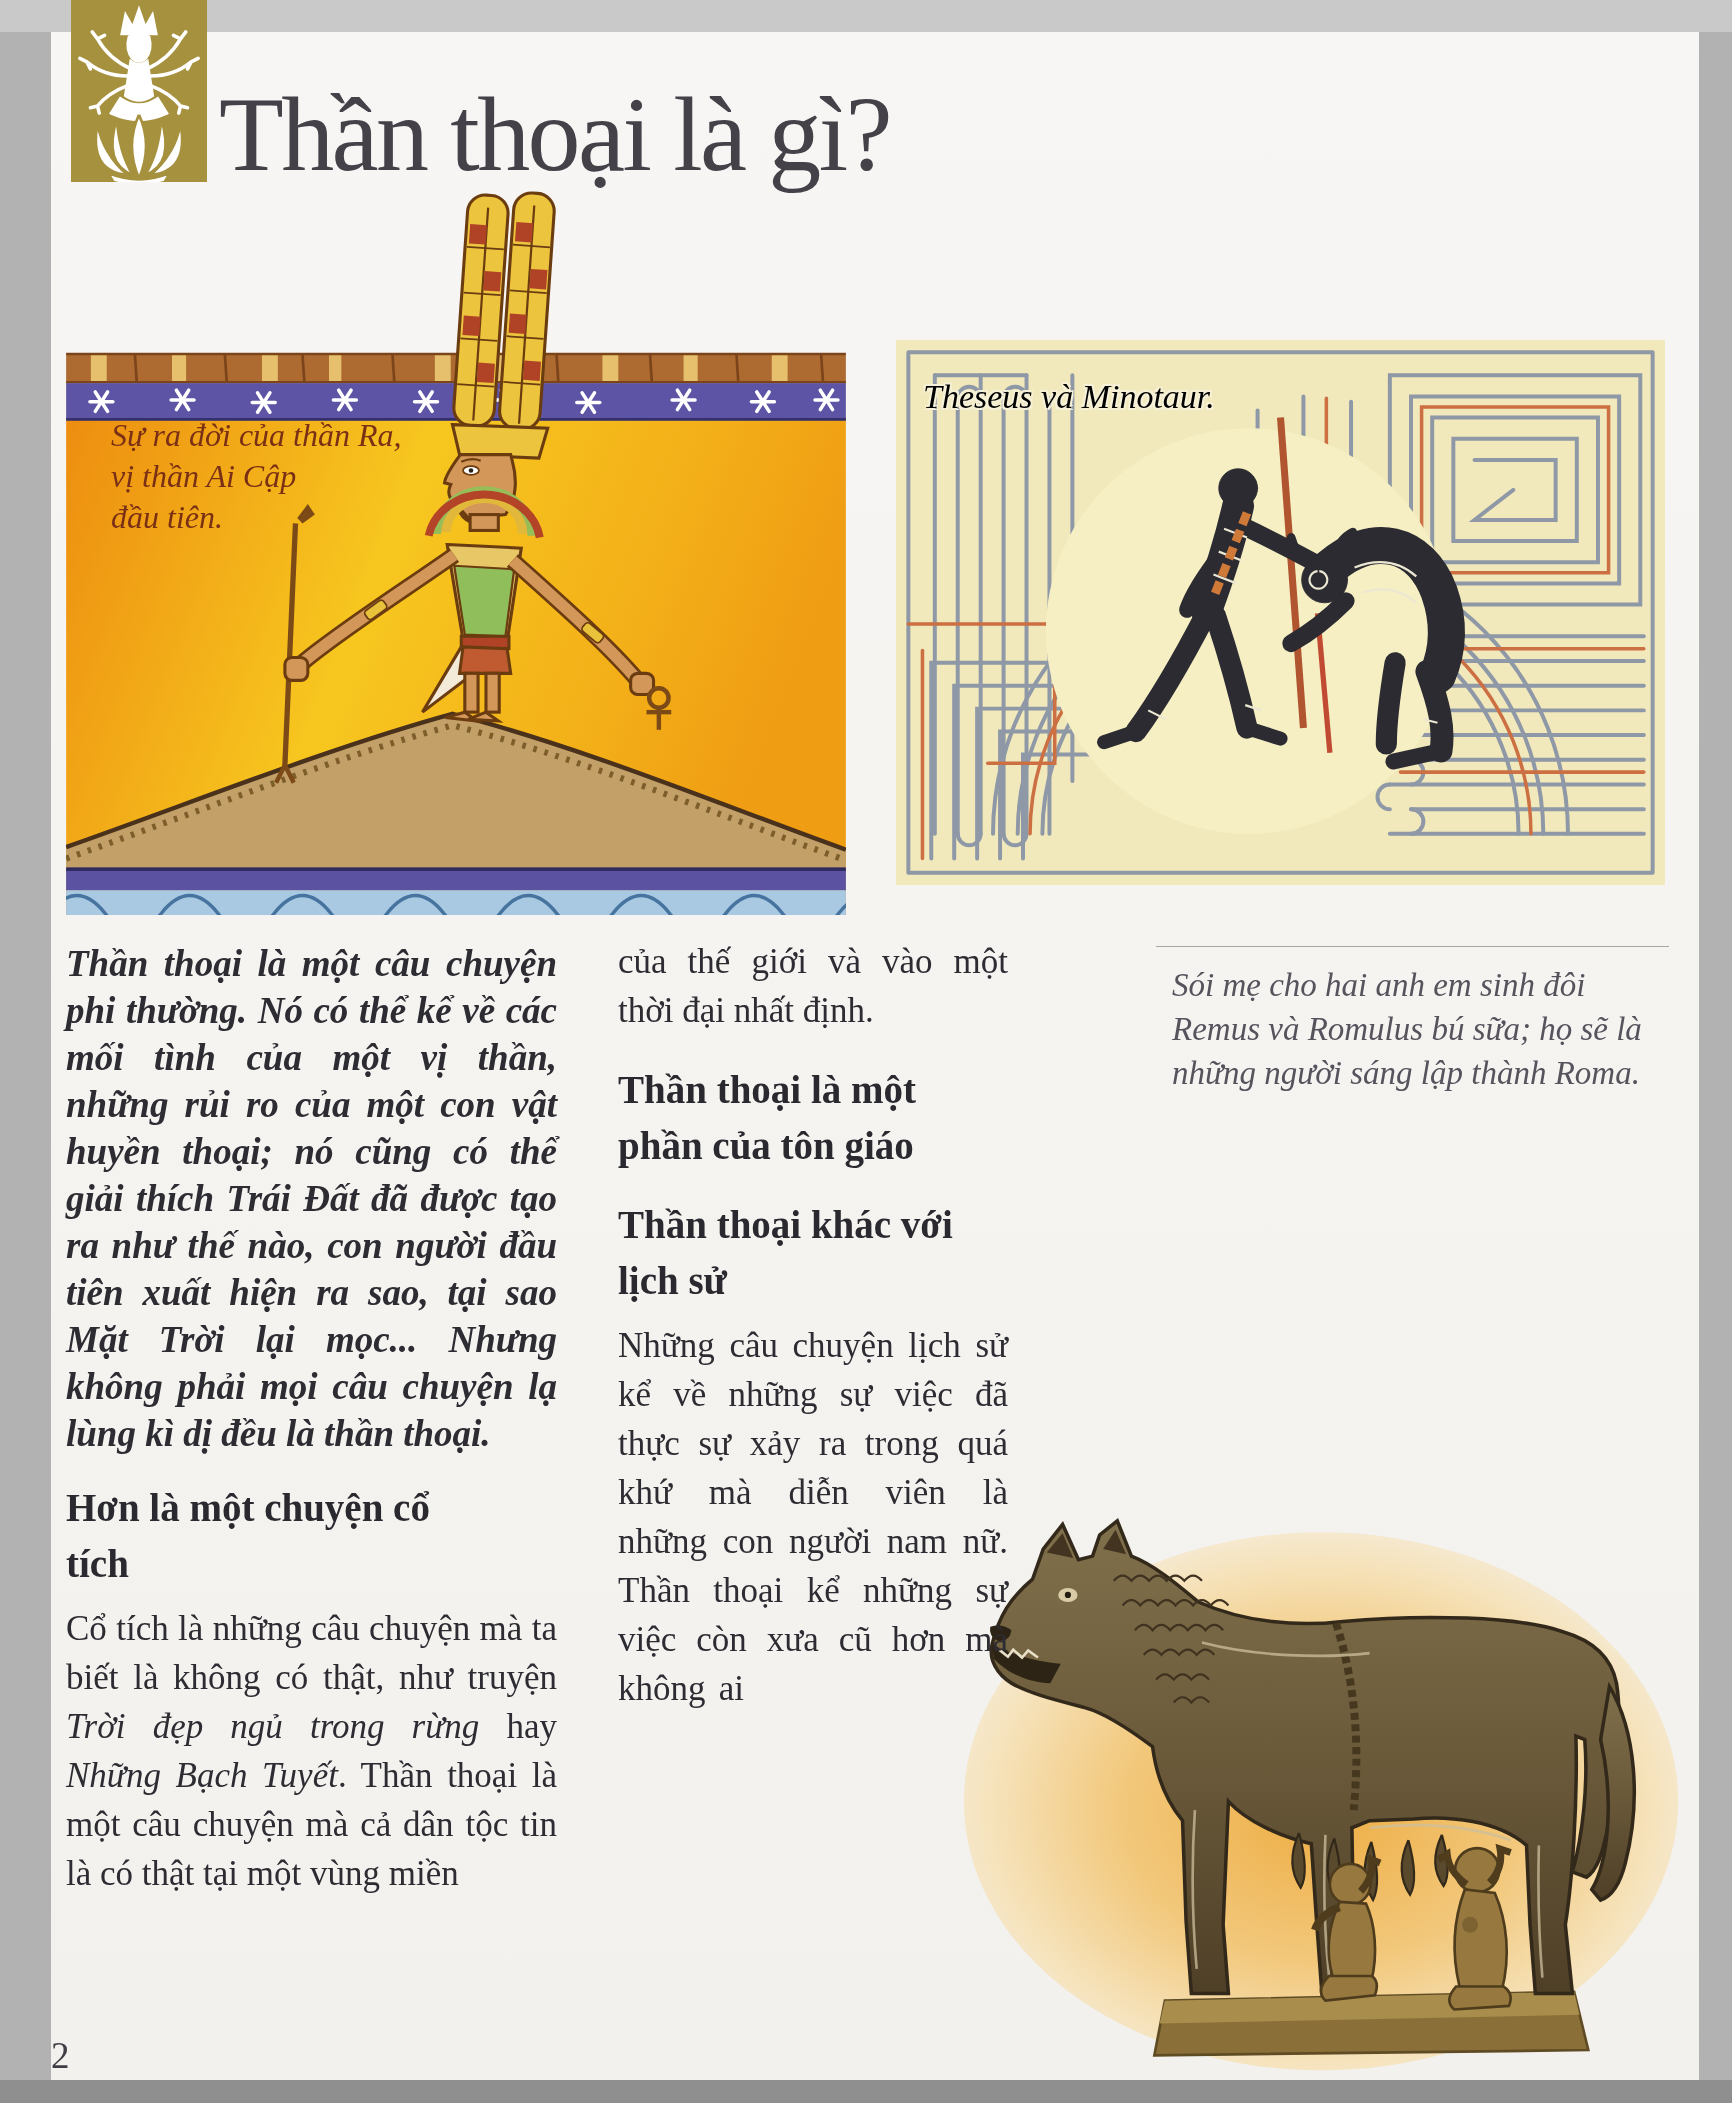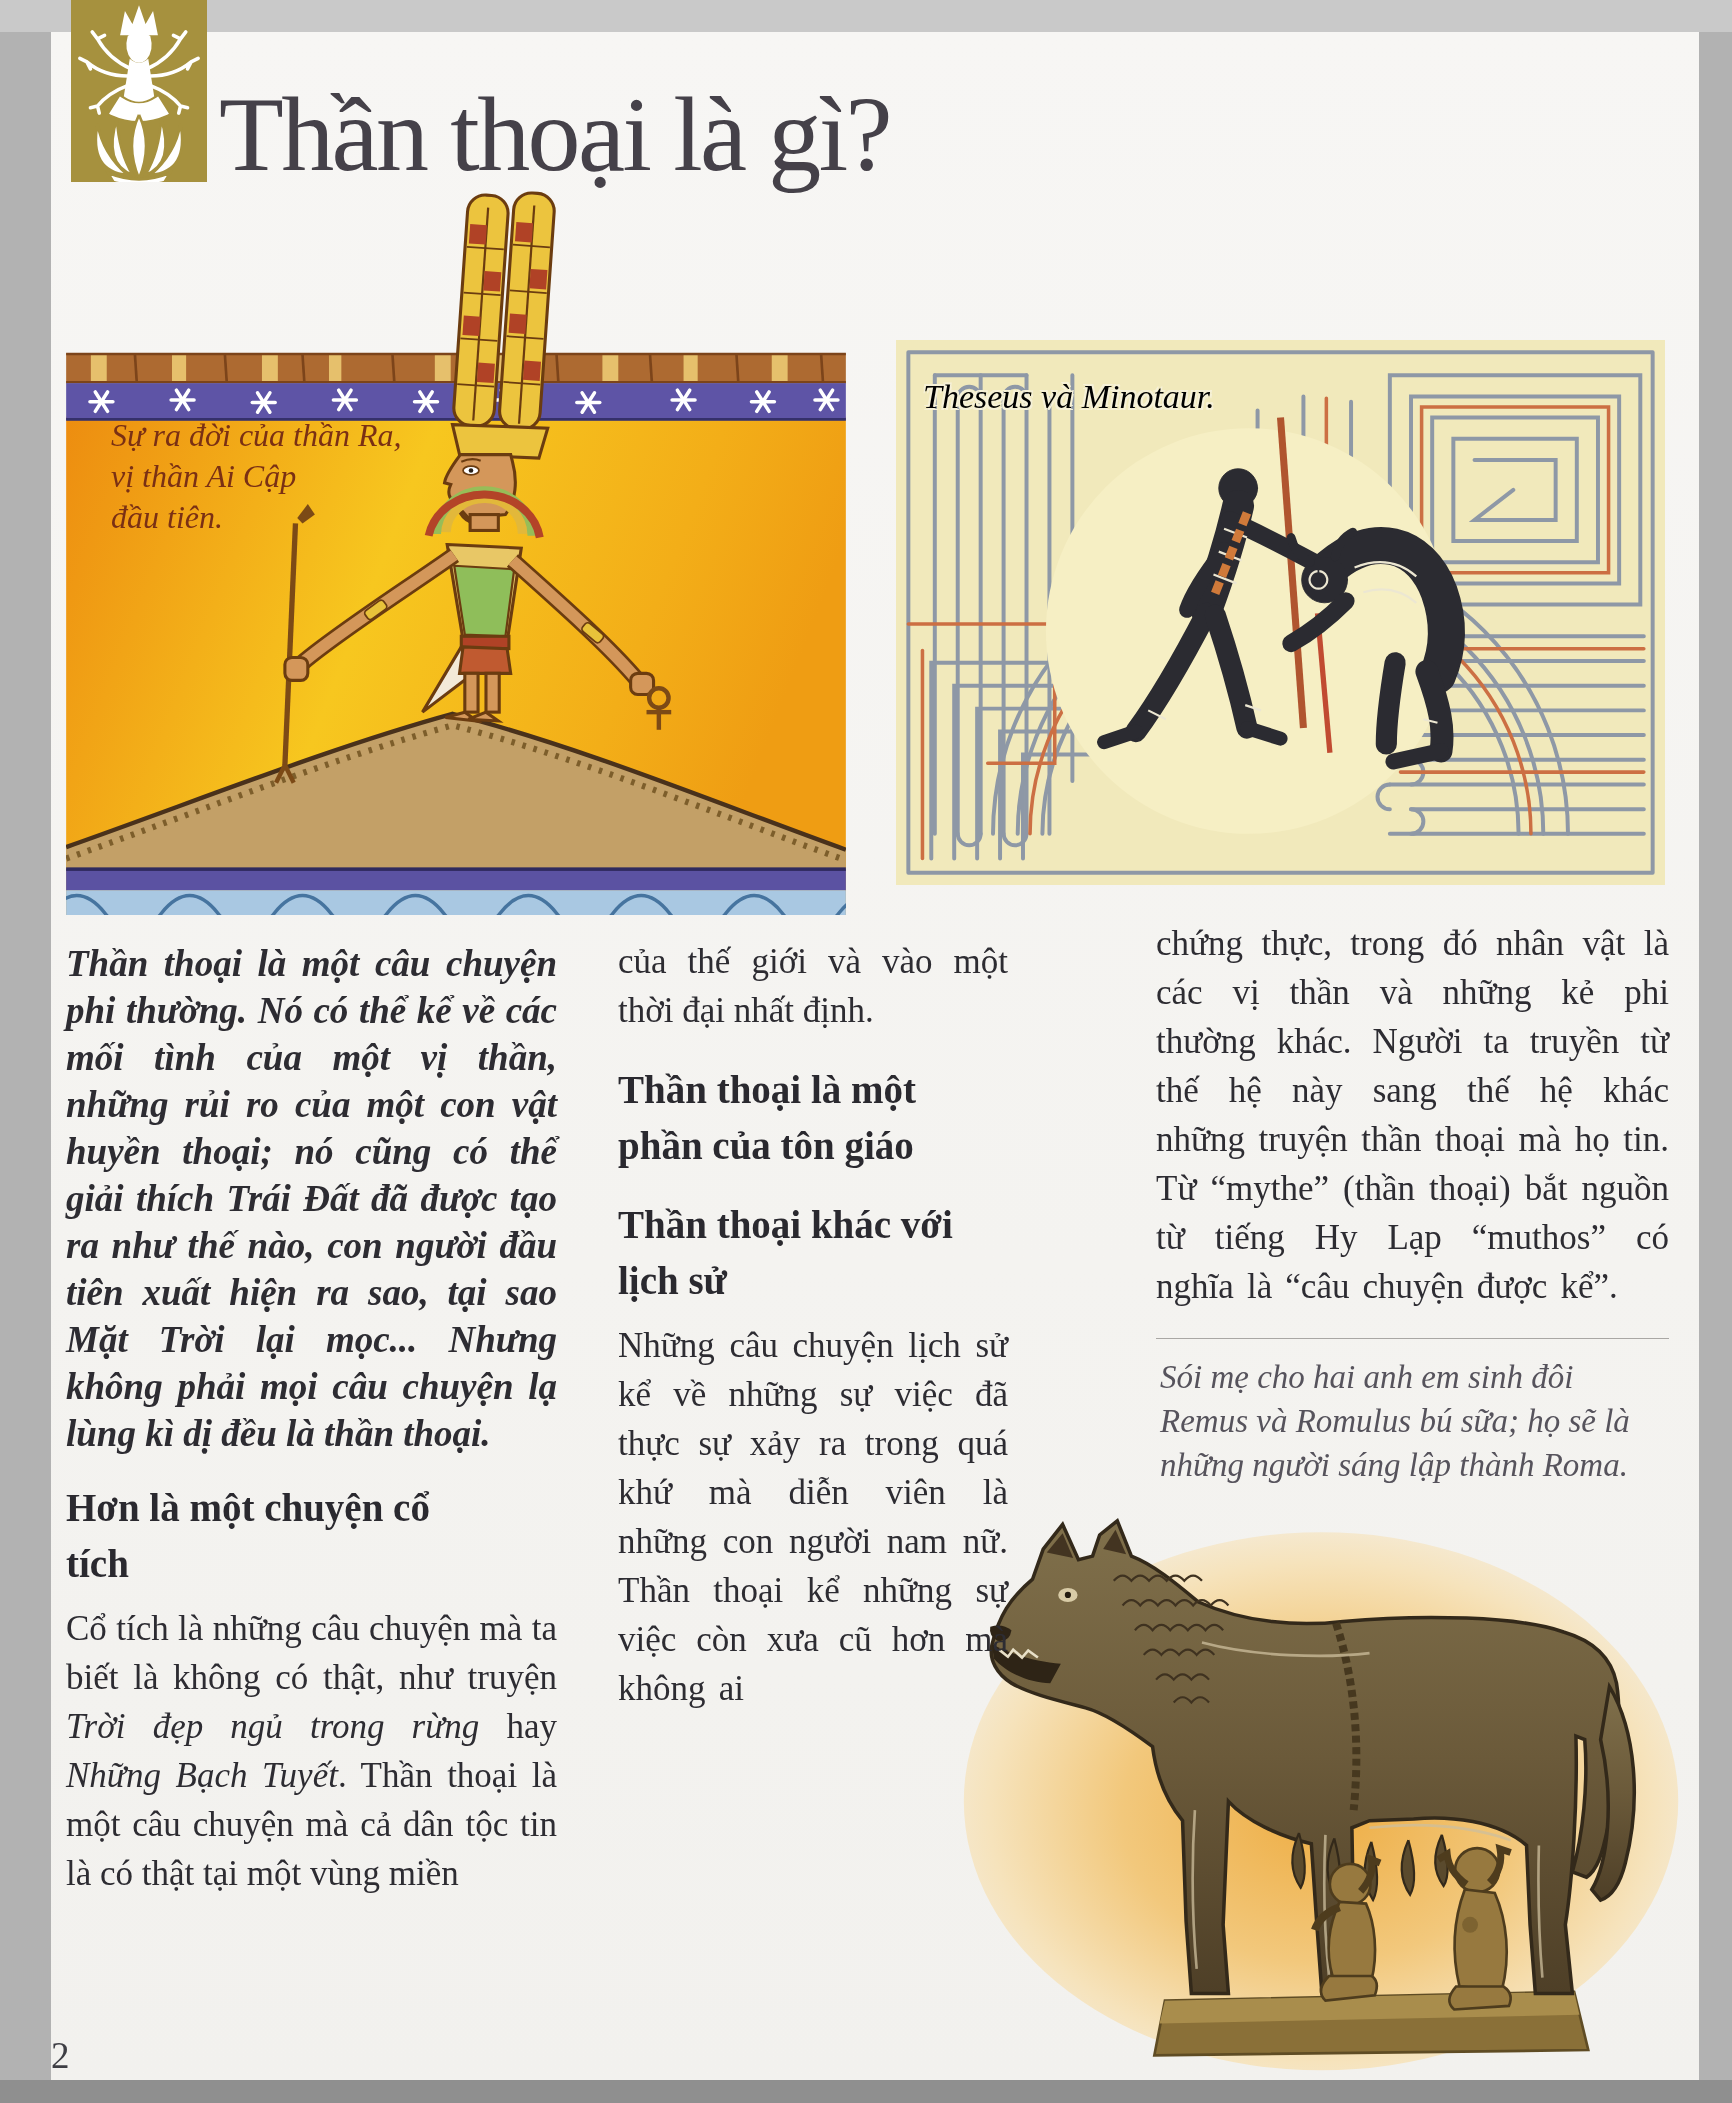--- a/index.html
+++ b/index.html
@@ -46,21 +46,21 @@
   .w-sp{word-spacing:4.4px;}
   .heading{
     font-weight:bold;font-size:39px;line-height:56px;color:#2a292f;
     margin:23px 0 12.4px 0;
   }
   .heading.h-narrow{max-width:371px;}
   .heading.first{margin-top:26.5px;}
   .divider{border:none;border-top:1.8px solid #a9a7a4;margin:26.5px 0 16px 0;width:100%;}
   .wolf-caption{
     font-style:italic;font-size:33px;line-height:44px;color:#56535c;
-    white-space:pre-line;margin:4px;
+    white-space:pre-line;margin:16px;
   }
   .fig-wolf{left:955px;top:1510px;width:725px;height:565px;z-index:1;}
   .page-number{left:51px;top:2034px;font-size:37px;color:#3e3e44;z-index:3;}
   i{font-style:italic;}
 </style>
 </head>
 <body>
 
 <div class="abs top-strip"></div>
 <div class="abs page"></div>
@@ -424,21 +424,20 @@
 </div>
 
 <div class="abs col col2">
   <p class="body-text">của thế giới và vào một thời đại nhất định.</p>
   <div class="heading first">Thần thoại là một phần của tôn giáo</div>
   <div class="heading h-narrow">Thần thoại khác với lịch sử</div>
   <p class="body-text w-sp">Những câu chuyện lịch sử kể về những sự việc đã thực sự xảy ra trong quá khứ mà diễn viên là những con người nam nữ. Thần thoại kể những sự việc còn xưa cũ hơn mà không ai</p>
 </div>
 
 <div class="abs col col3">
-  <p class="body-text w-sp">chứng thực, trong đó nhân vật là các vị thần và những kẻ phi thường khác. Người ta truyền từ thế hệ này sang thế hệ khác những truyện thần thoại mà họ tin. Từ “mythe” (thần thoại) bắt nguồn từ tiếng Hy Lạp “muthos” có nghĩa là “câu chuyện được kể”.</p>
   <hr class="divider">
   <p class="wolf-caption">Sói mẹ cho hai anh em sinh đôi
 Remus và Romulus bú sữa; họ sẽ là
 những người sáng lập thành Roma.</p>
 </div>
 
 <div class="abs page-number">2</div>
 
 
 </body></html>

